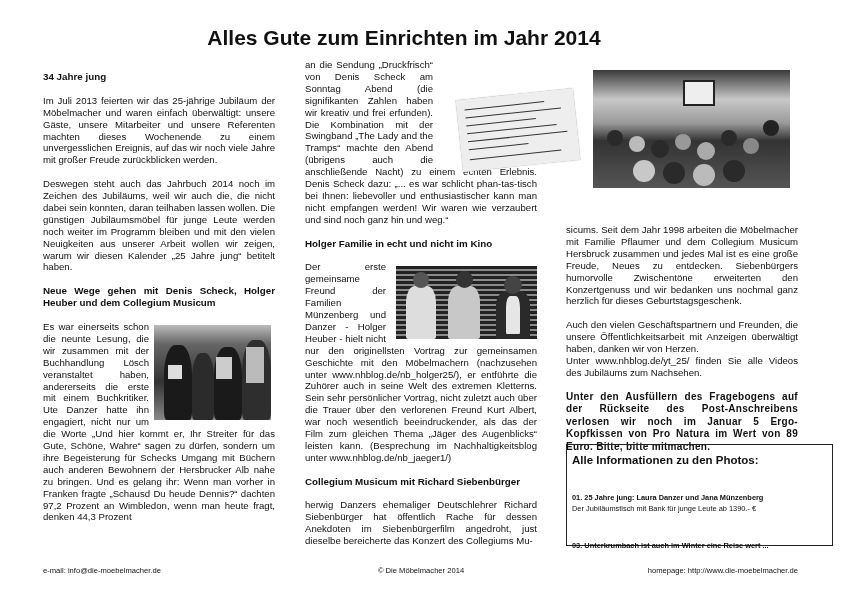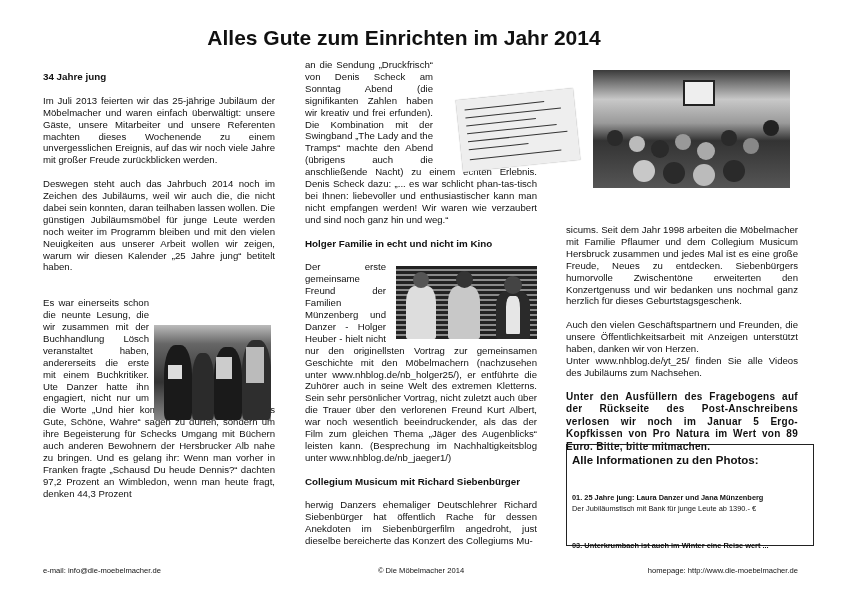--- a/index.html
+++ b/index.html
@@ -31,21 +31,21 @@
   #photo-konzert .hd { position:absolute; border-radius:50%; background:#2a2a2a; }
   #photo-konzert .win { position:absolute; background:#eee; border:2px solid #222; }
   
   #note-card { position:absolute; left:459px; top:94px; width:118px; height:72px;
     background:#eeeeee; transform:rotate(-6deg); box-shadow:0 0 1px #999; }
   #note-card .ln { position:absolute; left:8px; height:0; border-top:1px solid #333; }
   .col1-wrap { float:right; width:120px; height:97px; margin:0 0 0 6px; }
   .col2-wrap { float:right; width:145px; height:75px; margin:0 0 0 6px; }
   .col2-note { float:right; width:100px; height:96px; margin:10px 0 0 4px; }
   .bold-note { font-weight:bold; font-size:10px; line-height:12.6px; letter-spacing:0.3px; }
-  #info-box { position:absolute; left:566px; top:444px; width:248px; height:102px;
+  #info-box { position:absolute; left:566px; top:444px; width:267px; height:102px;
     border:1.2px solid #222; box-sizing:border-box; padding:9px 5px 0 5px; }
   #info-box .ib-title { font-size:11.5px; font-weight:bold; margin-bottom:7px; }
   #info-box .ib-item { font-size:7.4px; line-height:10.5px; font-weight:bold; margin-bottom:7px;margin-top:27px; }
   #info-box .ib-sub { font-weight:normal; }
   .footer { position:absolute; top:566px; font-size:7.6px; }
   #foot-left { left:43px; }
   #foot-center { left:0; width:842px; text-align:center; }
   #foot-right { right:44px; }
 </style>
 </head>
@@ -53,20 +53,21 @@
 
 <div class="title">Alles Gute zum Einrichten im Jahr 2014</div>
 
 <div class="col" id="col1">
   <p class="h">34 Jahre jung</p>
   <div class="gap"></div>
   <p>Im Juli 2013 feierten wir das 25-jährige Jubiläum der Möbelmacher und waren einfach überwältigt: unsere Gäste, unsere Mitarbeiter und unsere Referenten machten dieses Wochenende zu einem unvergesslichen Ereignis, auf das wir noch viele Jahre mit großer Freude zurückblicken werden.</p>
   <div class="gap"></div>
   <p>Deswegen steht auch das Jahrbuch 2014 noch im Zeichen des Jubiläums, weil wir auch die, die nicht dabei sein konnten, daran teilhaben lassen wollen. Die günstigen Jubiläumsmöbel für junge Leute werden noch weiter im Programm bleiben und mit den vielen Neuigkeiten aus unserer Arbeit wollen wir zeigen, warum wir diesen Kalender „25 Jahre jung“ betitelt haben.</p>
   <div class="gap"></div>
+  <p class="h">Neue Wege gehen mit Denis Scheck, Holger Heuber und dem Collegium Musicum</p>
   <div class="gap"></div>
   <div class="col1-wrap"></div>
   <p>Es war einerseits schon die neunte Lesung, die wir zusammen mit der Buchhandlung Lösch veranstaltet haben, andererseits die erste mit einem Buchkritiker. Ute Danzer hatte ihn engagiert, nicht nur um die Worte „Und hier kommt er, Ihr Streiter für das Gute, Schöne, Wahre“ sagen zu dürfen, sondern um ihre Begeisterung für Schecks Umgang mit Büchern auch anderen Bewohnern der Hersbrucker Alb nahe zu bringen. Und es gelang ihr: Wenn man vorher in Franken fragte „Schausd Du heude Dennis?“ dachten 97,2 Prozent an Wimbledon, wenn man heute fragt, denken 44,3 Prozent</p>
 </div>
 
 <div class="photo" id="photo-lesung">
   <div class="p" style="left:10px;top:20px;width:28px;height:75px;"></div>
   <div class="p" style="left:38px;top:28px;width:22px;height:67px;background:#2b2b2b;"></div>
   <div class="p" style="left:60px;top:22px;width:28px;height:73px;"></div>
   <div class="p" style="left:88px;top:15px;width:29px;height:80px;background:#2e2e2e;"></div>
@@ -121,21 +122,21 @@
   <div class="hd" style="left:40px;top:90px;width:22px;height:22px;background:#c8c8c8;"></div>
   <div class="hd" style="left:70px;top:92px;width:22px;height:22px;"></div>
   <div class="hd" style="left:100px;top:94px;width:22px;height:22px;background:#bbb;"></div>
   <div class="hd" style="left:130px;top:90px;width:22px;height:22px;"></div>
   <div class="hd" style="left:170px;top:50px;width:16px;height:16px;background:#222;"></div>
 </div>
 
 <div class="col" id="col3">
   <p>sicums. Seit dem Jahr 1998 arbeiten die Möbelmacher mit Familie Pflaumer und dem Collegium Musicum Hersbruck zusammen und jedes Mal ist es eine große Freude, Neues zu entdecken. Siebenbürgers humorvolle Zwischentöne erweiterten den Konzertgenuss und wir bedanken uns nochmal ganz herzlich für dieses Geburtstagsgeschenk.</p>
   <div class="gap"></div>
-  <p>Auch den vielen Geschäftspartnern und Freunden, die unsere Öffentlichkeitsarbeit mit Anzeigen unterstützt haben, danken wir von Herzen.</p>
+  <p>Auch den vielen Geschäftspartnern und Freunden, die unsere Öffentlichkeitsarbeit mit Anzeigen überwältigt haben, danken wir von Herzen.</p>
   <p>Unter www.nhblog.de/yt_25/ finden Sie alle Videos des Jubiläums zum Nachsehen.</p>
   <div class="gap"></div>
   <p class="bold-note">Unter den Ausfüllern des Fragebogens auf der Rückseite des Post-Anschreibens verlosen wir noch im Januar 5 Ergo-Kopfkissen von Pro Natura im Wert von 89 Euro. Bitte, bitte mitmachen.</p>
 </div>
 
 <div id="info-box">
   <div class="ib-title">Alle Informationen zu den Photos:</div>
   <div class="ib-item">
     <div>01. 25 Jahre jung: Laura Danzer und Jana Münzenberg</div>
     <div class="ib-sub">Der Jubiläumstisch mit Bank für junge Leute ab 1390.- €</div>

